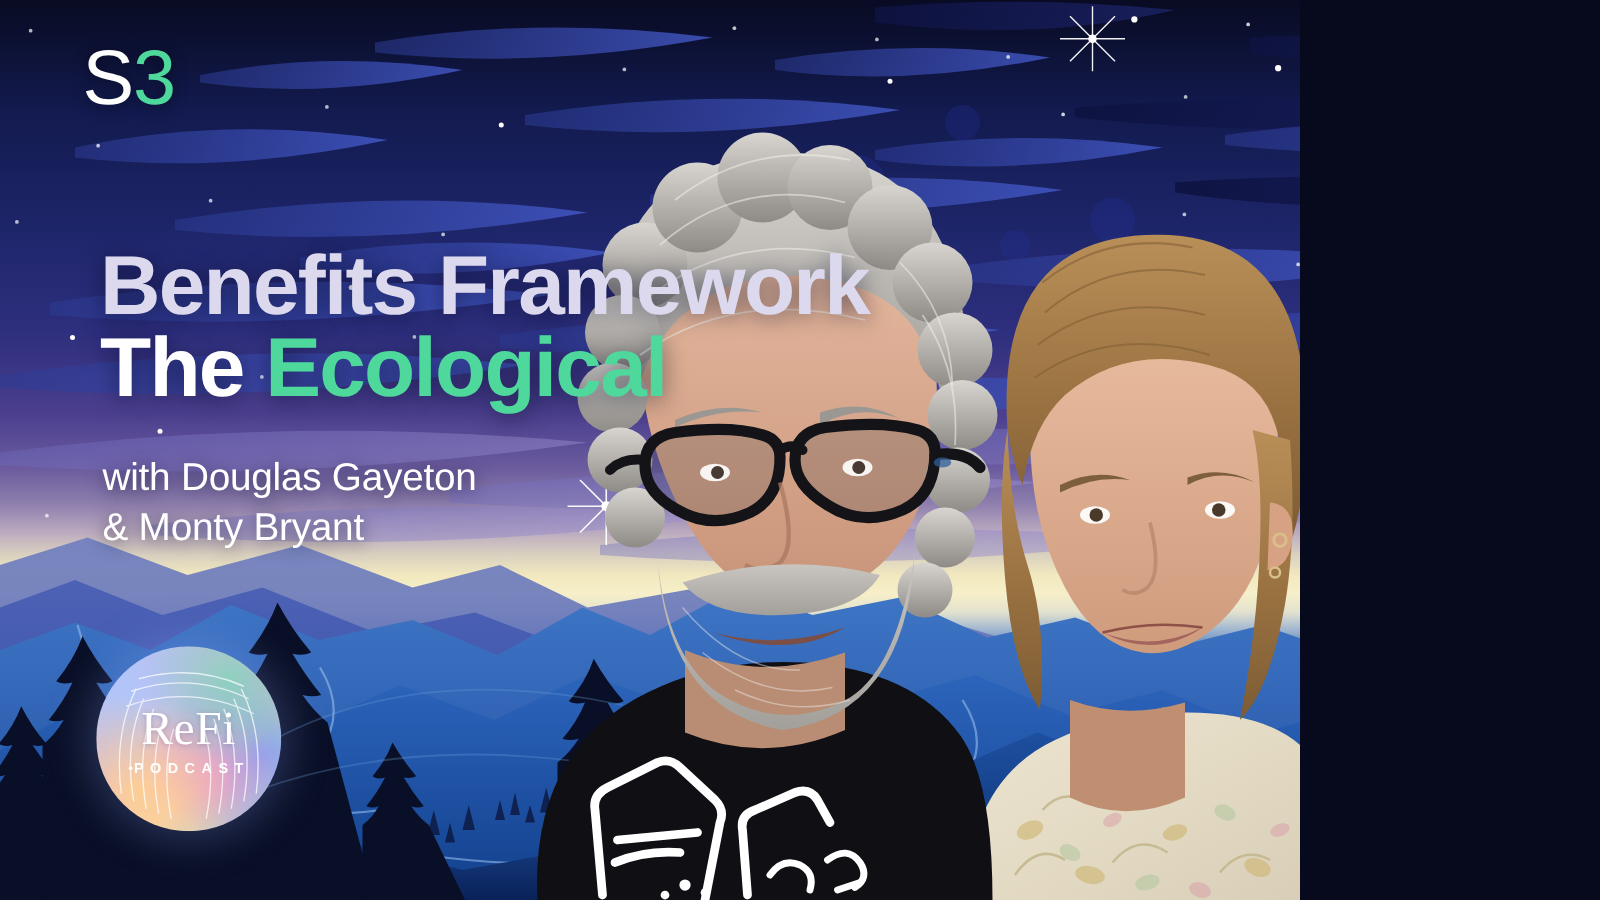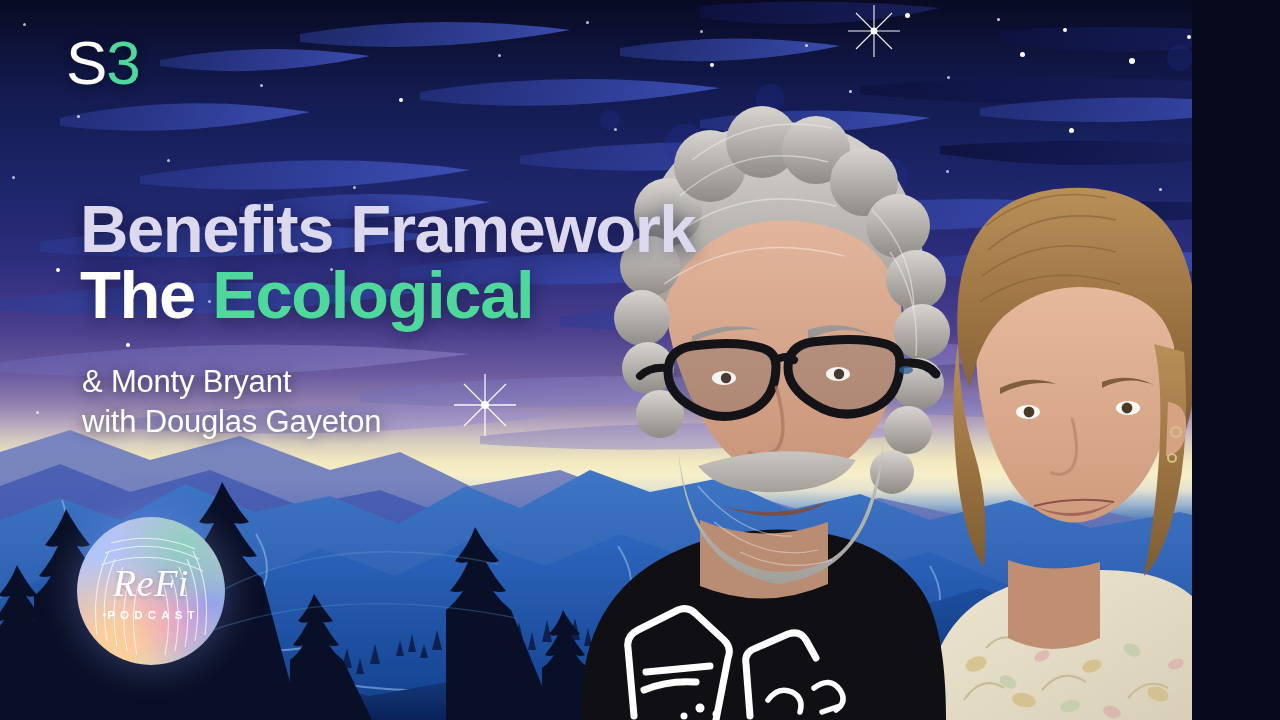--- a/index.html
+++ b/index.html
@@ -1,21 +1,21 @@
 <!DOCTYPE html>
 <html><head>
 <meta charset="utf-8">
 <title>ReFi Podcast — The Ecological Benefits Framework</title>
 <style>
   * { margin:0; padding:0; box-sizing:border-box; }
   html,body { width:1280px; height:720px; overflow:hidden; background:#070a1c; }
   body { font-family:"Liberation Sans", sans-serif; }
 
   #stage {
-    position:relative; width:1192px; height:720px; overflow:hidden;
+    position:relative; width:1040px; height:720px; overflow:hidden;
     background:#0a0d24;
   }
 
   
   .sky {
     position:absolute; inset:0;
     background:
       linear-gradient(to bottom,
         #080b22 0%,
         #121a4e 12%,
@@ -92,21 +92,21 @@
       radial-gradient(circle at 88% 58%, rgba(110,150,255,.85) 0%, rgba(110,150,255,0) 52%),
       radial-gradient(circle at 18% 28%, rgba(170,200,255,.80) 0%, rgba(170,200,255,0) 46%),
       linear-gradient(140deg,#b6c9ef 0%,#c9b6e8 28%,#e7b6d8 48%,#f3d6ae 66%,#bfe3c4 82%,#8fb9ef 100%);
     box-shadow:0 0 34px 6px rgba(150,170,255,.26);
   }
   .badge .arcs { position:absolute; inset:0; }
   .badge .arcs svg { display:block; }
   .badge .refi {
     position:absolute; left:0; right:0; top:47px; text-align:center;
     font-family:"Liberation Serif", serif;
-    font-size:38px; font-style:italic; font-weight:400; color:#ffffff;
+    font-size:38px; font-weight:400; color:#ffffff;
     letter-spacing:.5px; line-height:1;
     text-shadow:0 1px 4px rgba(80,60,120,.30);
   }
   .badge .podcast {
     position:absolute; left:0; right:0; top:93px; text-align:center;
     font-size:11.5px; font-weight:600; color:#ffffff;
     letter-spacing:5.2px; line-height:1; text-indent:5px;
   }
   .badge .dot {
     position:absolute; left:26px; top:96px;
@@ -529,22 +529,22 @@
   <div class="logo">
     <span class="s">S</span><span class="three">3</span>
   </div>
 
   <div class="titleblock">
     <div class="t-line w-lav">Benefits Framework</div>
     <div class="t-line t-line1"><span class="w-white">The </span><span class="w-green">Ecological</span></div>
   </div>
 
   <div class="subtitle">
+    <div>with Douglas Gayeton</div>
     <div>&amp; Monty Bryant</div>
-    <div>with Douglas Gayeton</div>
   </div>
 
   <div class="badge">
     <div class="arcs">
       <svg width="148" height="148" viewBox="0 0 148 148" xmlns="http://www.w3.org/2000/svg">
         <g stroke="#ffffff" fill="none" stroke-width="1.1" opacity=".72">
           <path d="M34 26 q44 -12 84 6"></path>
           <path d="M28 36 q48 -16 94 6"></path>
           <path d="M24 48 q52 -18 102 6"></path>
           <path d="M20 118 q-6 -48 12 -84"></path>

